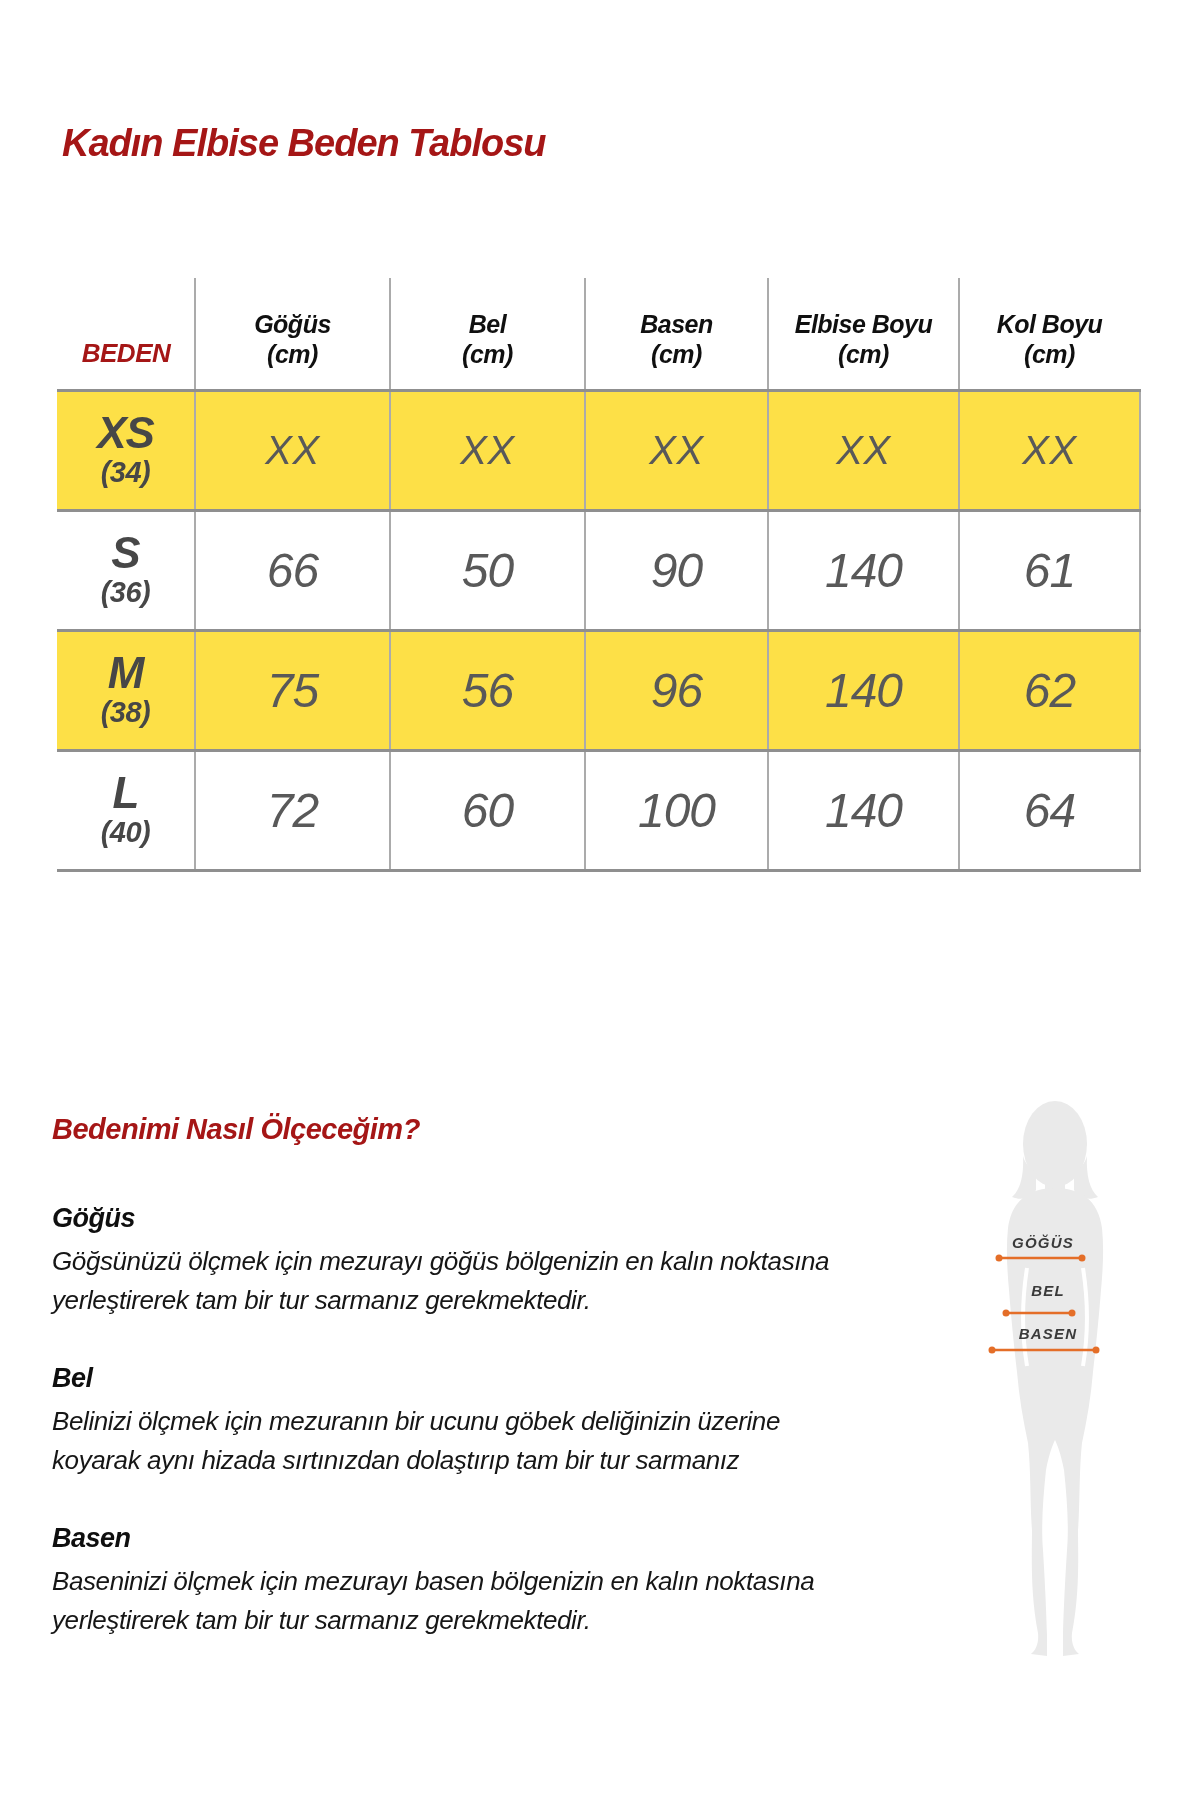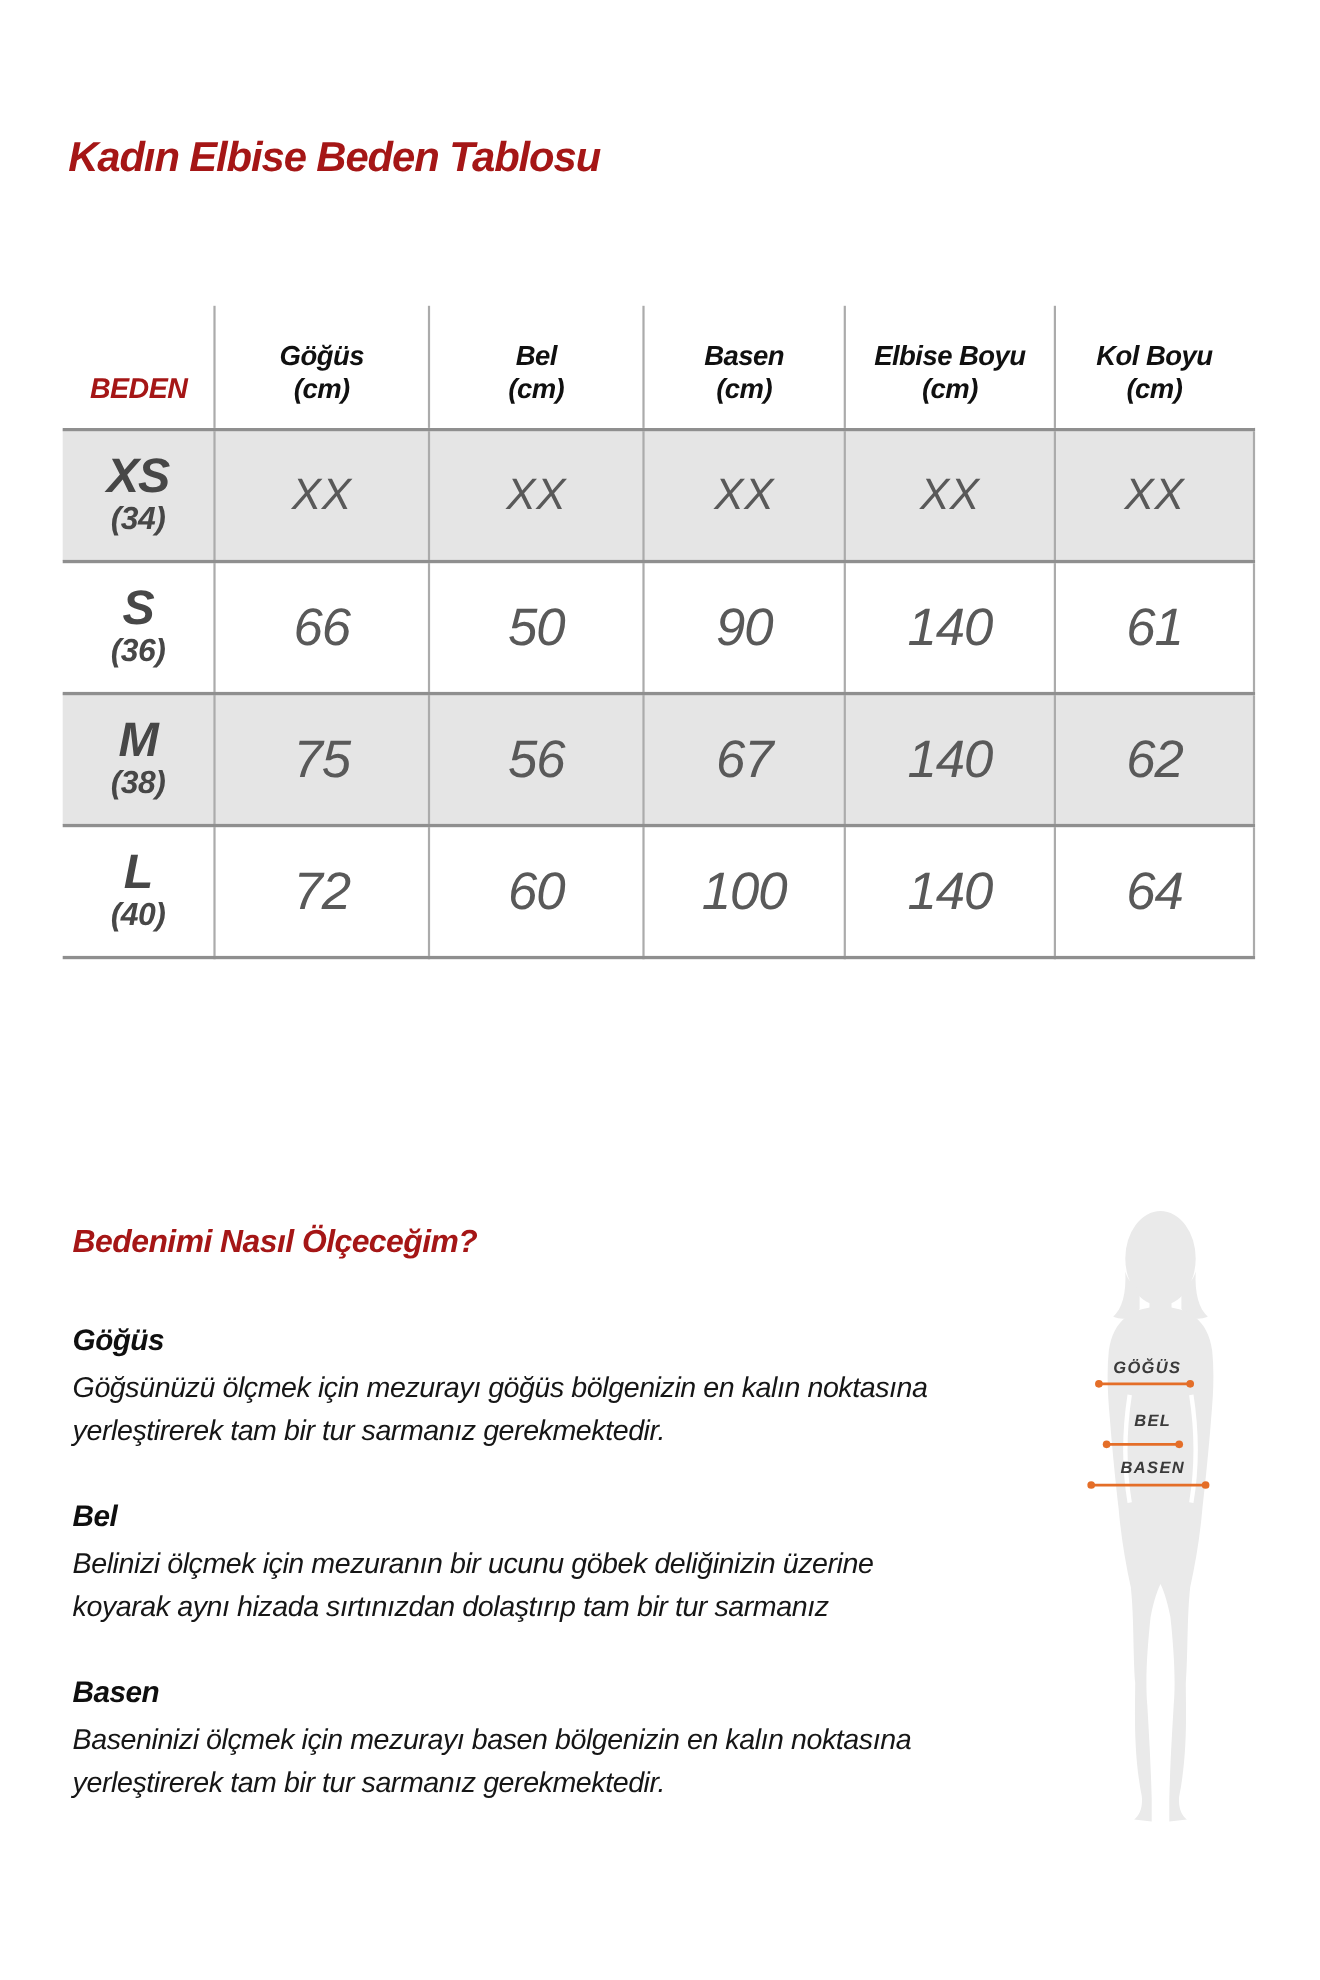--- a/index.html
+++ b/index.html
@@ -35,31 +35,31 @@
     line-height:30px; letter-spacing:-0.5px;
   }
 
   .size-table tbody tr { border-top:3px solid #8F8F8F; }
   .size-table tbody tr:last-child { border-bottom:3px solid #8F8F8F; }
   .size-table tbody td {
     height:120px; text-align:center; vertical-align:middle; background:#ffffff;
   }
   .size-table tbody td + td { border-left:2px solid #ABABAB; }
   .size-table tbody td:last-child { border-right:2px solid #ABABAB; }
-  .size-table tbody tr.gray td { background:#e5e5e5; }
+  .size-table tbody tr.gray td { background:#fde047; }
 
   .size-label { display:block; font-size:44px; font-weight:700; color:#474747;
                 line-height:44px; letter-spacing:-1px; }
   .eu-label   { display:block; font-size:29px; font-weight:700; color:#474747;
                 line-height:34px; letter-spacing:-0.5px; }
   td.val { font-size:48px; color:#595959; letter-spacing:-1px; }
   td.val.xx { font-size:40px; letter-spacing:0.5px;margin-top:32px; }
 
   
-  .guide { position:absolute; left:66px; top:1112px; width:820px; }
+  .guide { position:absolute; left:52px; top:1112px; width:820px; }
   .guide-heading {
     margin:0 0 56px; font-size:29px; line-height:34px; font-weight:700;
     color:#A51616; letter-spacing:-0.5px;
   }
   .m-section { margin:0 0 42px; }
   .m-title { margin:0 0 8px; font-size:27px; line-height:32px; font-weight:700;
              color:#0f0f0f; letter-spacing:-0.5px; }
   .m-line { display:block; white-space:nowrap; font-size:26px; line-height:39px;
             color:#161616; letter-spacing:-0.4px; }
 
@@ -136,21 +136,21 @@
           <td class="val">140</td>
           <td class="val">61</td>
         </tr>
         <tr class="gray">
           <td>
             <span class="size-label">M</span>
             <span class="eu-label">(38)</span>
           </td>
           <td class="val">75</td>
           <td class="val">56</td>
-          <td class="val">67</td>
+          <td class="val">96</td>
           <td class="val">140</td>
           <td class="val">62</td>
         </tr>
         <tr>
           <td>
             <span class="size-label">L</span>
             <span class="eu-label">(40)</span>
           </td>
           <td class="val">72</td>
           <td class="val">60</td>

